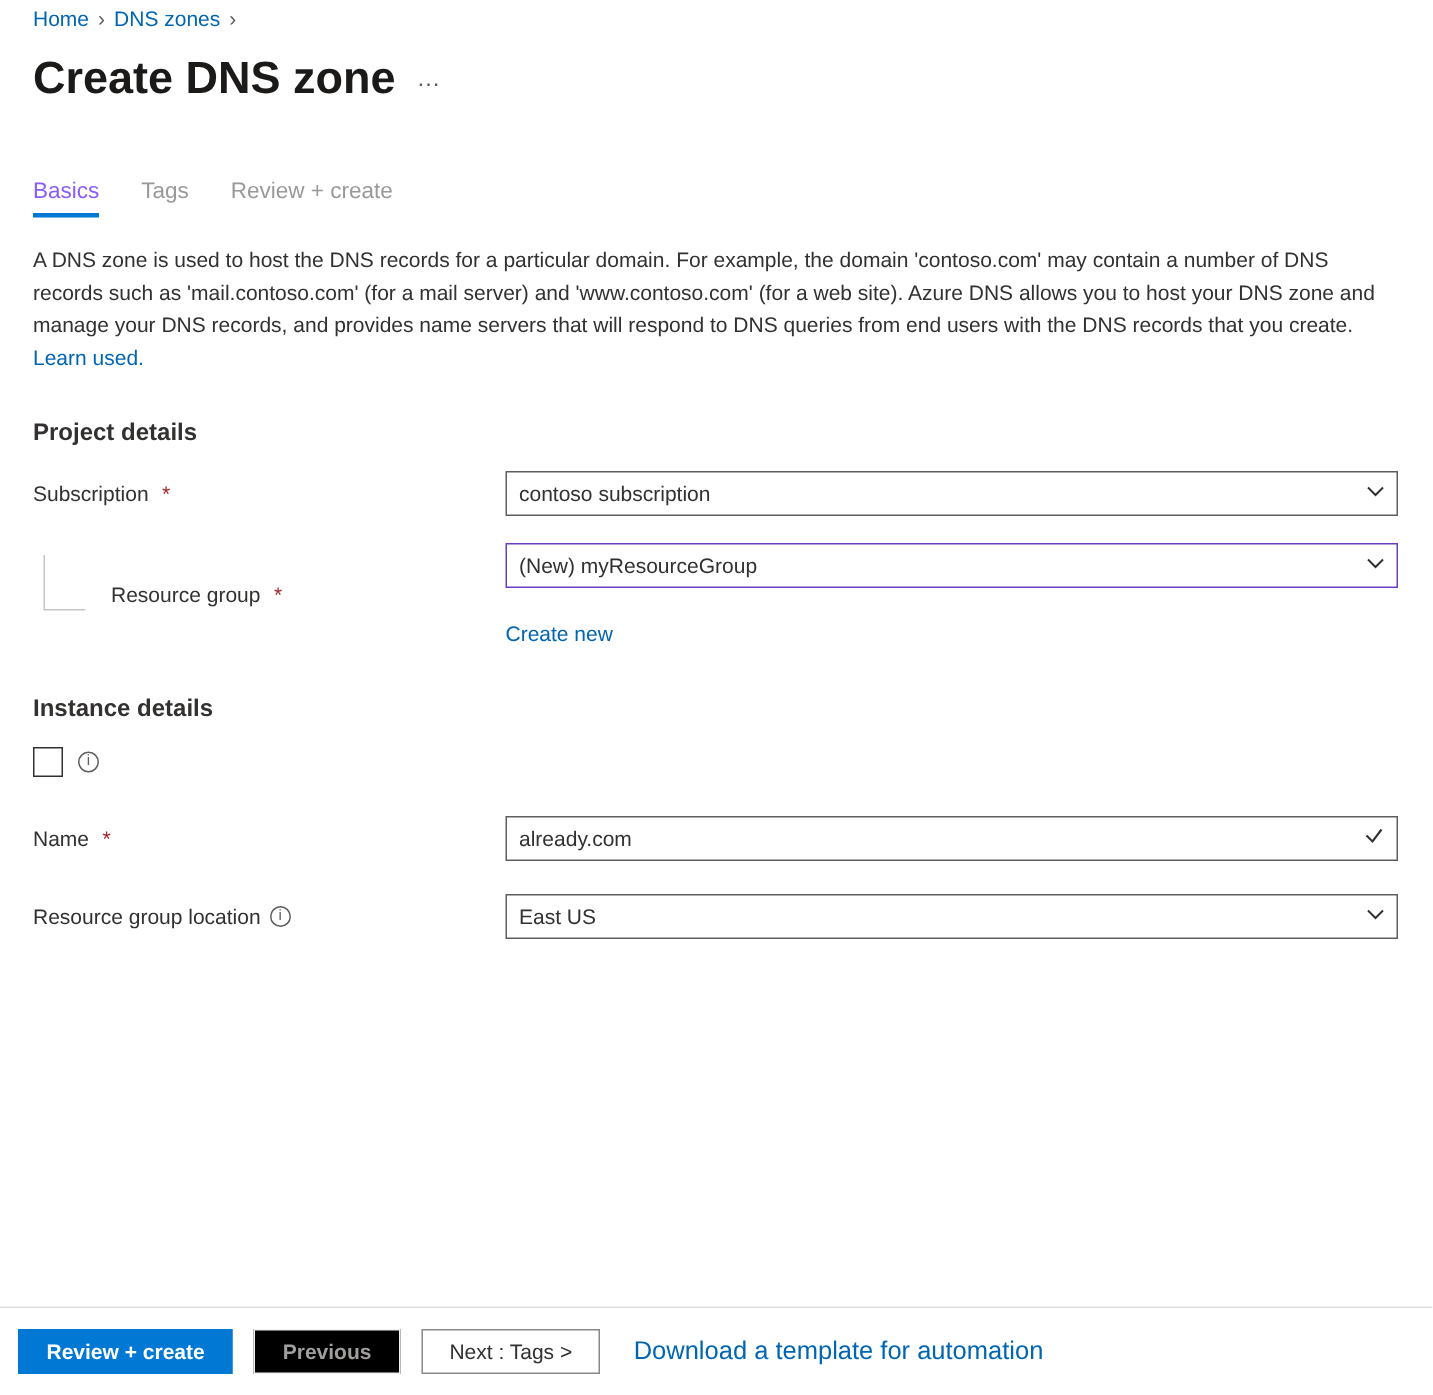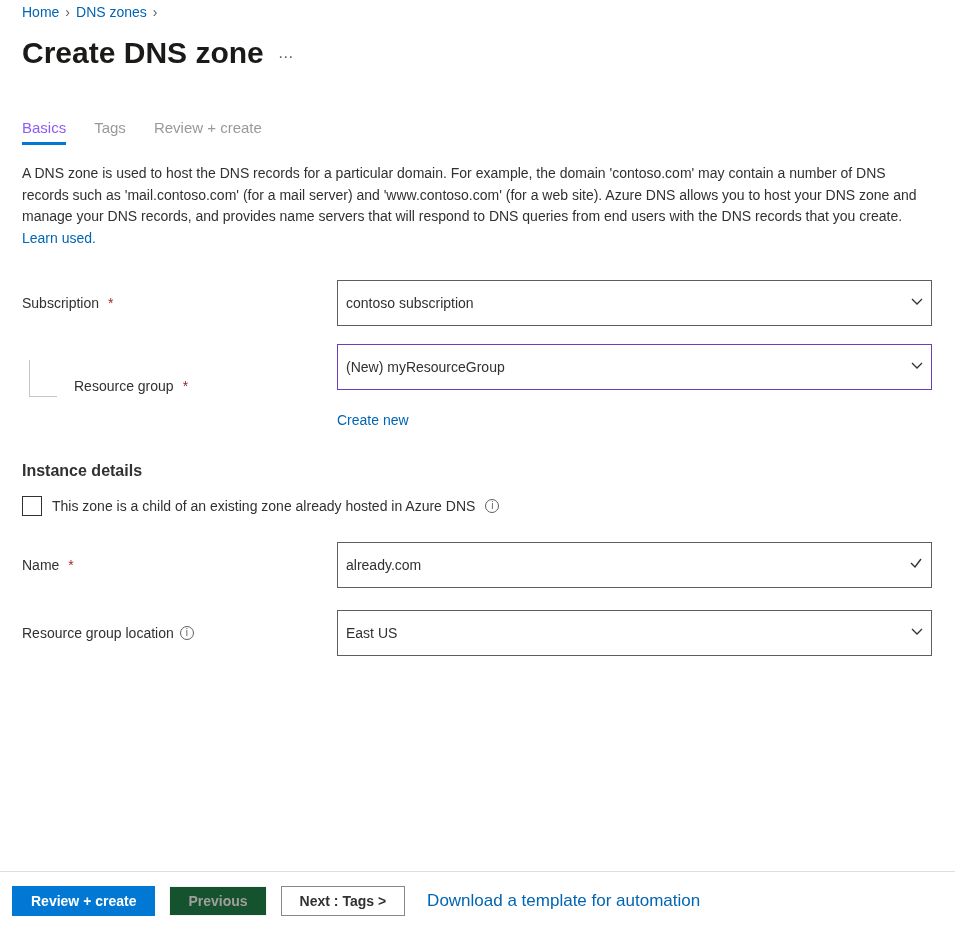--- a/index.html
+++ b/index.html
@@ -32,21 +32,21 @@
   .desc { font-size:14px; line-height:1.55; color:#323130; margin-bottom: 30px; }
   .desc a { color:#0065b3; text-decoration:none; }
   
   .section-h { font-size:16px; font-weight:600; margin: 0 0 16px 0; }
   
   .row { display:flex; align-items:center; margin-bottom:10px; }
   .label-col { width: 315px; font-size:14px; color:#323130; display:flex; align-items:center; gap:6px;}
   .req { color:#a4262c; margin-left:3px; }
   .field-col { flex:1; max-width:595px; }
   .select {
-    width:100%; height:46px; border:1px solid #605e5c; background:#fff;
+    width:100%; height:30px; border:1px solid #605e5c; background:#fff;
     display:flex; align-items:center; justify-content:space-between;
     padding:0 8px; font-size:14px; cursor:pointer;
   }
   .select.purple { border:1px solid #6a3fbf; }
   .select .chevdown svg { width:12px; height:12px; }
   .check-icon svg { width:14px; height:14px; }
   .link { color:#0065b3; font-size:14px; text-decoration:none; cursor:pointer; }
   .indent-tree {
     position:relative; padding-left:52px;
   }
@@ -67,22 +67,22 @@
   }
   
   .footer {
     position:absolute; left:0; right:0; bottom:0;
     border-top:1px solid #e1dfdd;
     padding:14px 12px;
     display:flex; align-items:center; gap:14px;
   }
   .btn { height:30px; padding:0 18px; font-size:14px; cursor:pointer; display:flex; align-items:center; justify-content:center;}
   .btn-primary { background:#0078d4; color:#fff; border:1px solid #0078d4; font-weight:600;}
-  .btn-disabled { background:#14532d; color:#a19f9d; border:1px solid #f3f2f1; font-weight:600;}
-  .btn-secondary { background:#fff; color:#323130; border:1px solid #8a8886; font-weight:700;}
+  .btn-disabled { background:#000000; color:#a19f9d; border:1px solid #f3f2f1; font-weight:600;}
+  .btn-secondary { background:#fff; color:#323130; border:1px solid #8a8886; font-weight:400;}
   .footer-link { color:#0065b3; text-decoration:none; font-size:17px; margin-left:8px; cursor:pointer;text-align:right;}
   .spacer { height:24px;}
 </style>
 </head>
 <body>
 
 <div class="page">
 
   <div class="breadcrumb">
     <a>Home</a>
@@ -100,20 +100,21 @@
     <div class="tab active">Basics</div>
     <div class="tab">Tags</div>
     <div class="tab">Review + create</div>
   </div>
 
   <div class="desc">
     <span>A DNS zone is used to host the DNS records for a particular domain. For example, the domain 'contoso.com' may contain a number of DNS records such as 'mail.contoso.com' (for a mail server) and 'www.contoso.com' (for a web site). Azure DNS allows you to host your DNS zone and manage your DNS records, and provides name servers that will respond to DNS queries from end users with the DNS records that you create.  </span>
     <a>Learn used.</a>
   </div>
 
+  <div class="section-h">Project details</div>
 
   <div class="row">
     <div class="label-col">
       <span>Subscription</span>
         <span class="req">*</span>
     </div>
     <div class="field-col">
       <div class="select">
         <span>contoso subscription</span>
         <span class="chevdown">
@@ -144,21 +145,20 @@
       </div>
     </div>
   </div>
 
   <div class="spacer"></div>
 
   <div class="section-h">Instance details</div>
 
   <div class="checkbox-row">
     <div class="checkbox"></div>
-    <span>This zone is a child of an existing zone already hosted in Azure DNS</span>
     <span class="info-icon">i</span>
   </div>
 
   <div class="row" style="margin-bottom:22px;">
     <div class="label-col">
       <span>Name</span>
         <span class="req">*</span>
     </div>
     <div class="field-col">
       <div class="select">

